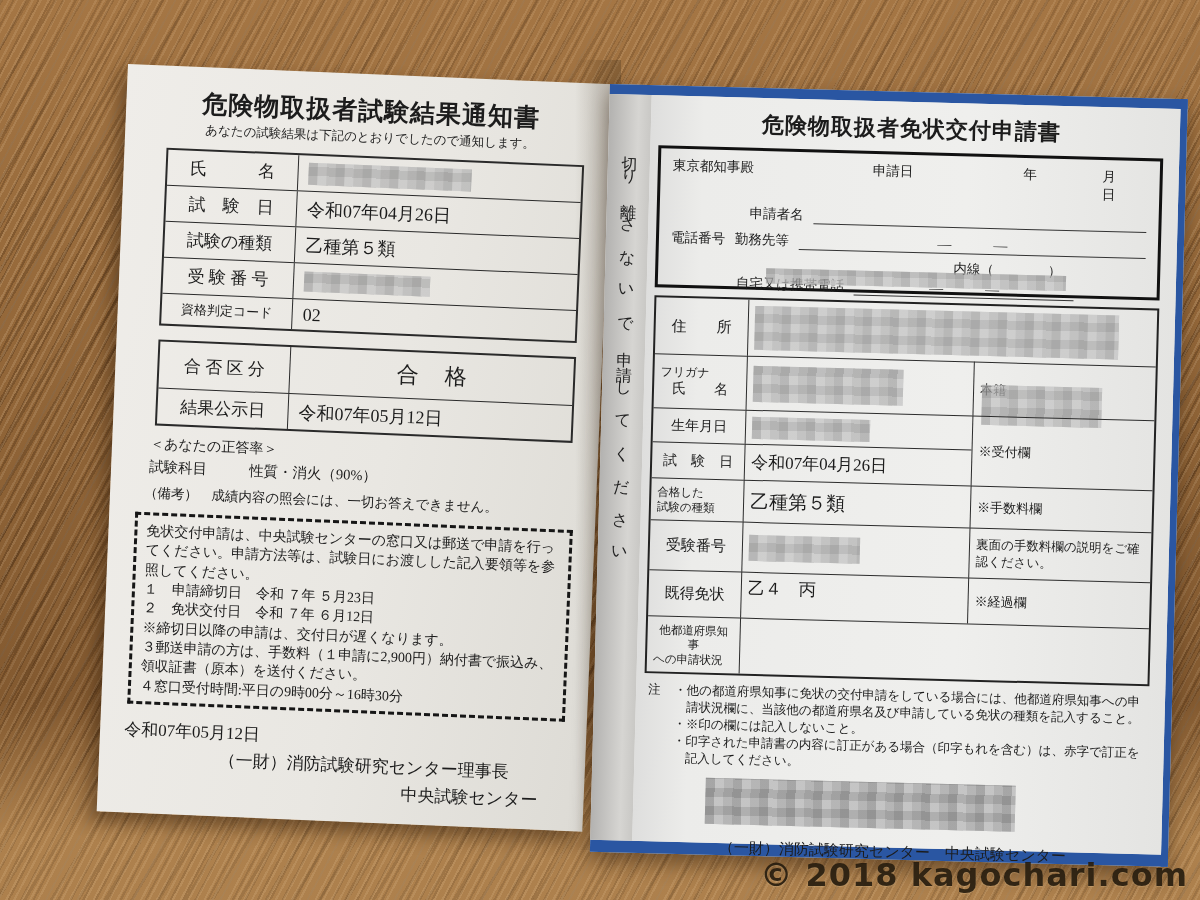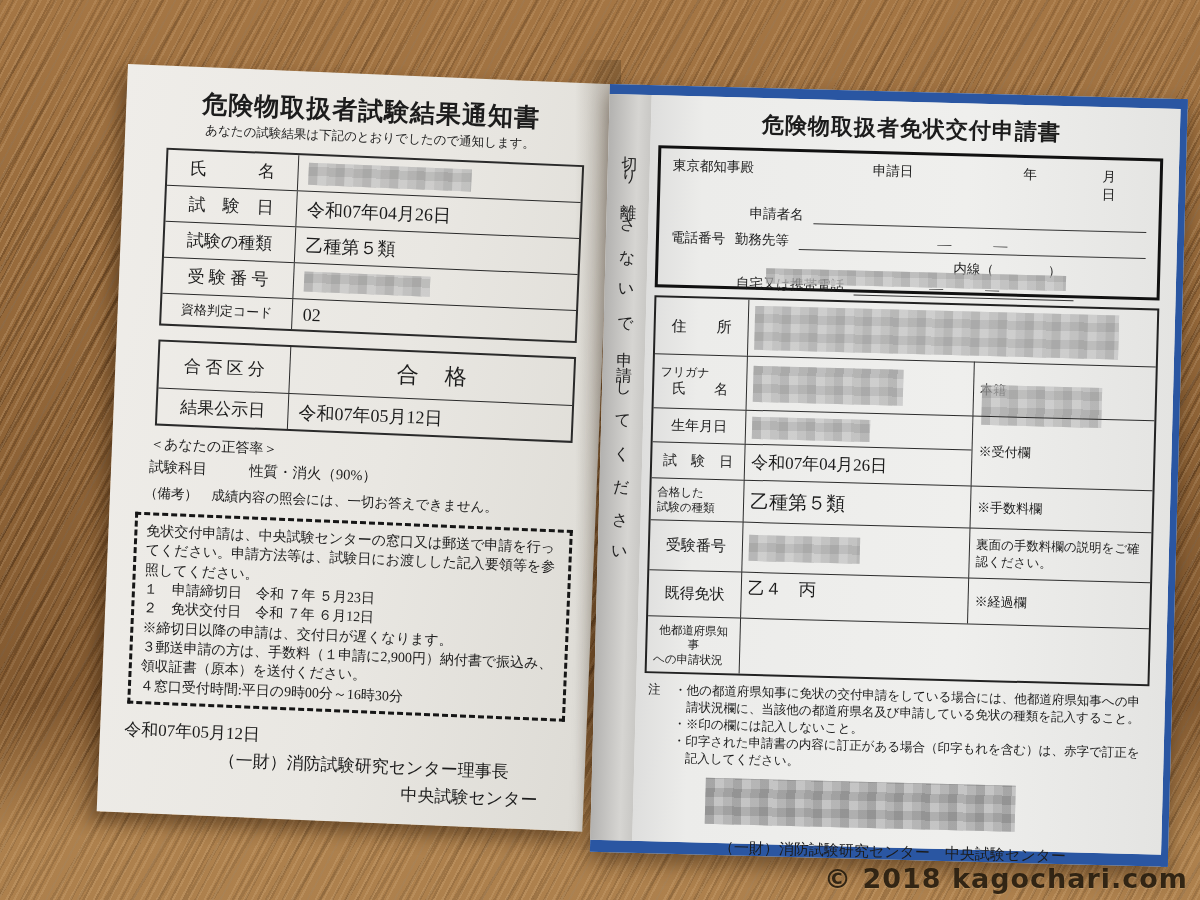--- a/index.html
+++ b/index.html
@@ -95,21 +95,21 @@
   .a-l5{grid-area:l5}.a-v5{grid-area:v5}.a-r3{grid-area:r3}.a-l6{grid-area:l6}.a-v6{grid-area:v6}
   .a-r4{grid-area:r4}.a-l7{grid-area:l7}.a-v7{grid-area:v7}.a-r5{grid-area:r5}.a-l8{grid-area:l8}.a-v8{grid-area:v8}
   .honseki-redact{position:absolute;left:8px;top:22px;width:120px;height:40px;}
   .notes{position:relative;font-size:12.5px;line-height:1.36;margin:8px 0 0 2px;padding-left:28px;}
   .note-head{position:absolute;left:2px;top:0;}
   .note-item{display:flex;}
   .note-item .bullet{flex:0 0 12px;}
   .rp-redactblock{width:310px;height:46px;margin:10px 0 0 64px;}
   .rp-issuer{font-size:15px;text-align:center;margin-top:14px;}
   
-  .watermark{position:absolute;right:12px;bottom:6px;font-size:27px;font-weight:bold;
+  .watermark{position:absolute;right:12px;bottom:6px;font-size:32px;font-weight:bold;
     font-family:"DejaVu Sans",sans-serif;color:rgba(35,26,12,.9);
     text-shadow:0 1px 1px rgba(220,190,140,.35);letter-spacing:1px;}
   
   .spine-shadow{position:absolute;left:575px;top:60px;width:46px;height:790px;
     background:linear-gradient(90deg, rgba(0,0,0,0) 0%, rgba(60,45,25,.18) 55%, rgba(60,45,25,.30) 100%);pointer-events:none;}
 </style>
 </head>
 <body>
 
 <div class="scene">

